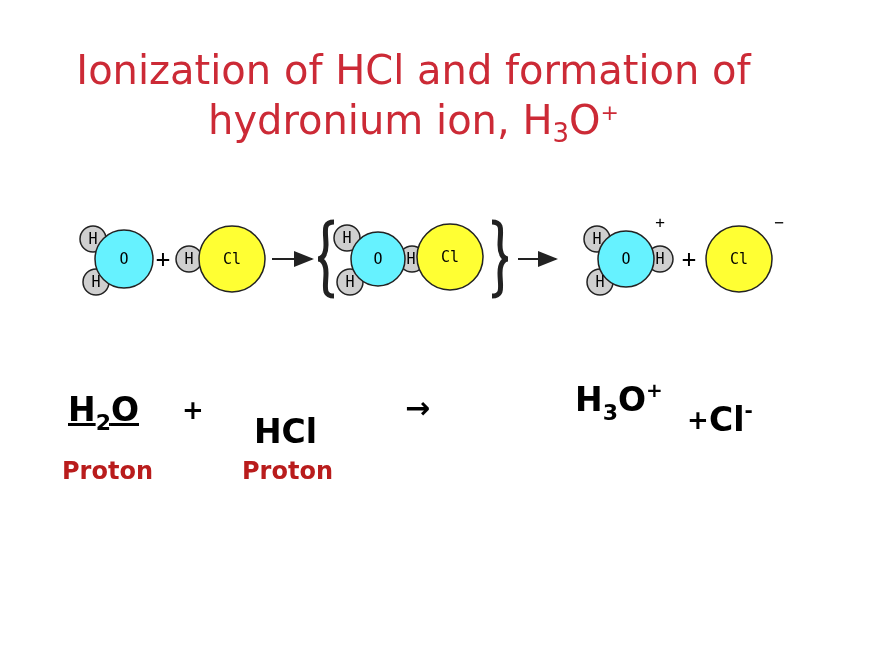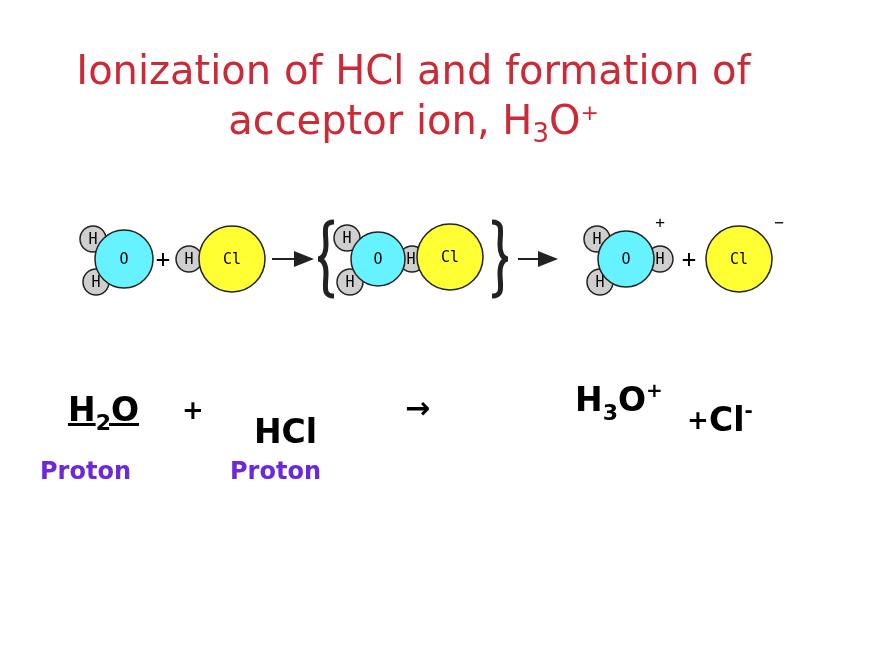--- a/index.html
+++ b/index.html
@@ -6,28 +6,28 @@
   body { width:880px; height:660px; position:relative; overflow:hidden;
          font-family:"DejaVu Sans", sans-serif; }
   .title { position:absolute; left:0; width:827px; text-align:center;
            color:#cc2a36; font-size:40px; line-height:50px; font-family:"DejaVu Sans", sans-serif; }
   .title sub { font-size:26px; vertical-align:-8px; line-height:0; }
   .title sup { font-size:22px; vertical-align:14px; line-height:0; }
   svg.diagram { position:absolute; left:0; top:190px; }
   .eq { position:absolute; font-weight:bold; color:#000; font-size:33px; line-height:40px; white-space:nowrap; }
   .eq sub { font-size:22px; vertical-align:-9px; line-height:0; }
   .eq sup { font-size:20px; vertical-align:14px; line-height:0; }
-  .lbl { position:absolute; font-weight:bold; color:#6d28d9; font-size:24px; line-height:34px; text-align:left; }
+  .lbl { position:absolute; font-weight:bold; color:#b91c1c; font-size:24px; line-height:34px; text-align:center; }
 </style>
 </head>
 <body>
 
 <div class="title" style="top:45px;">
   <div>Ionization of HCl and formation of</div>
-  <div><span>acceptor ion, H</span><sub>3</sub><span>O</span><sup>+</sup></div>
+  <div><span>hydronium ion, H</span><sub>3</sub><span>O</span><sup>+</sup></div>
 </div>
 
 <svg class="diagram" width="880" height="120" viewBox="0 190 880 120" font-family="DejaVu Sans Mono, monospace" font-size="15">
   <defs>
     <marker id="ah" markerWidth="10" markerHeight="8" refX="9" refY="4" orient="auto">
       <path d="M0,0 L10,4 L0,8 z" fill="#222"></path>
     </marker>
   </defs>
 
   <g>

